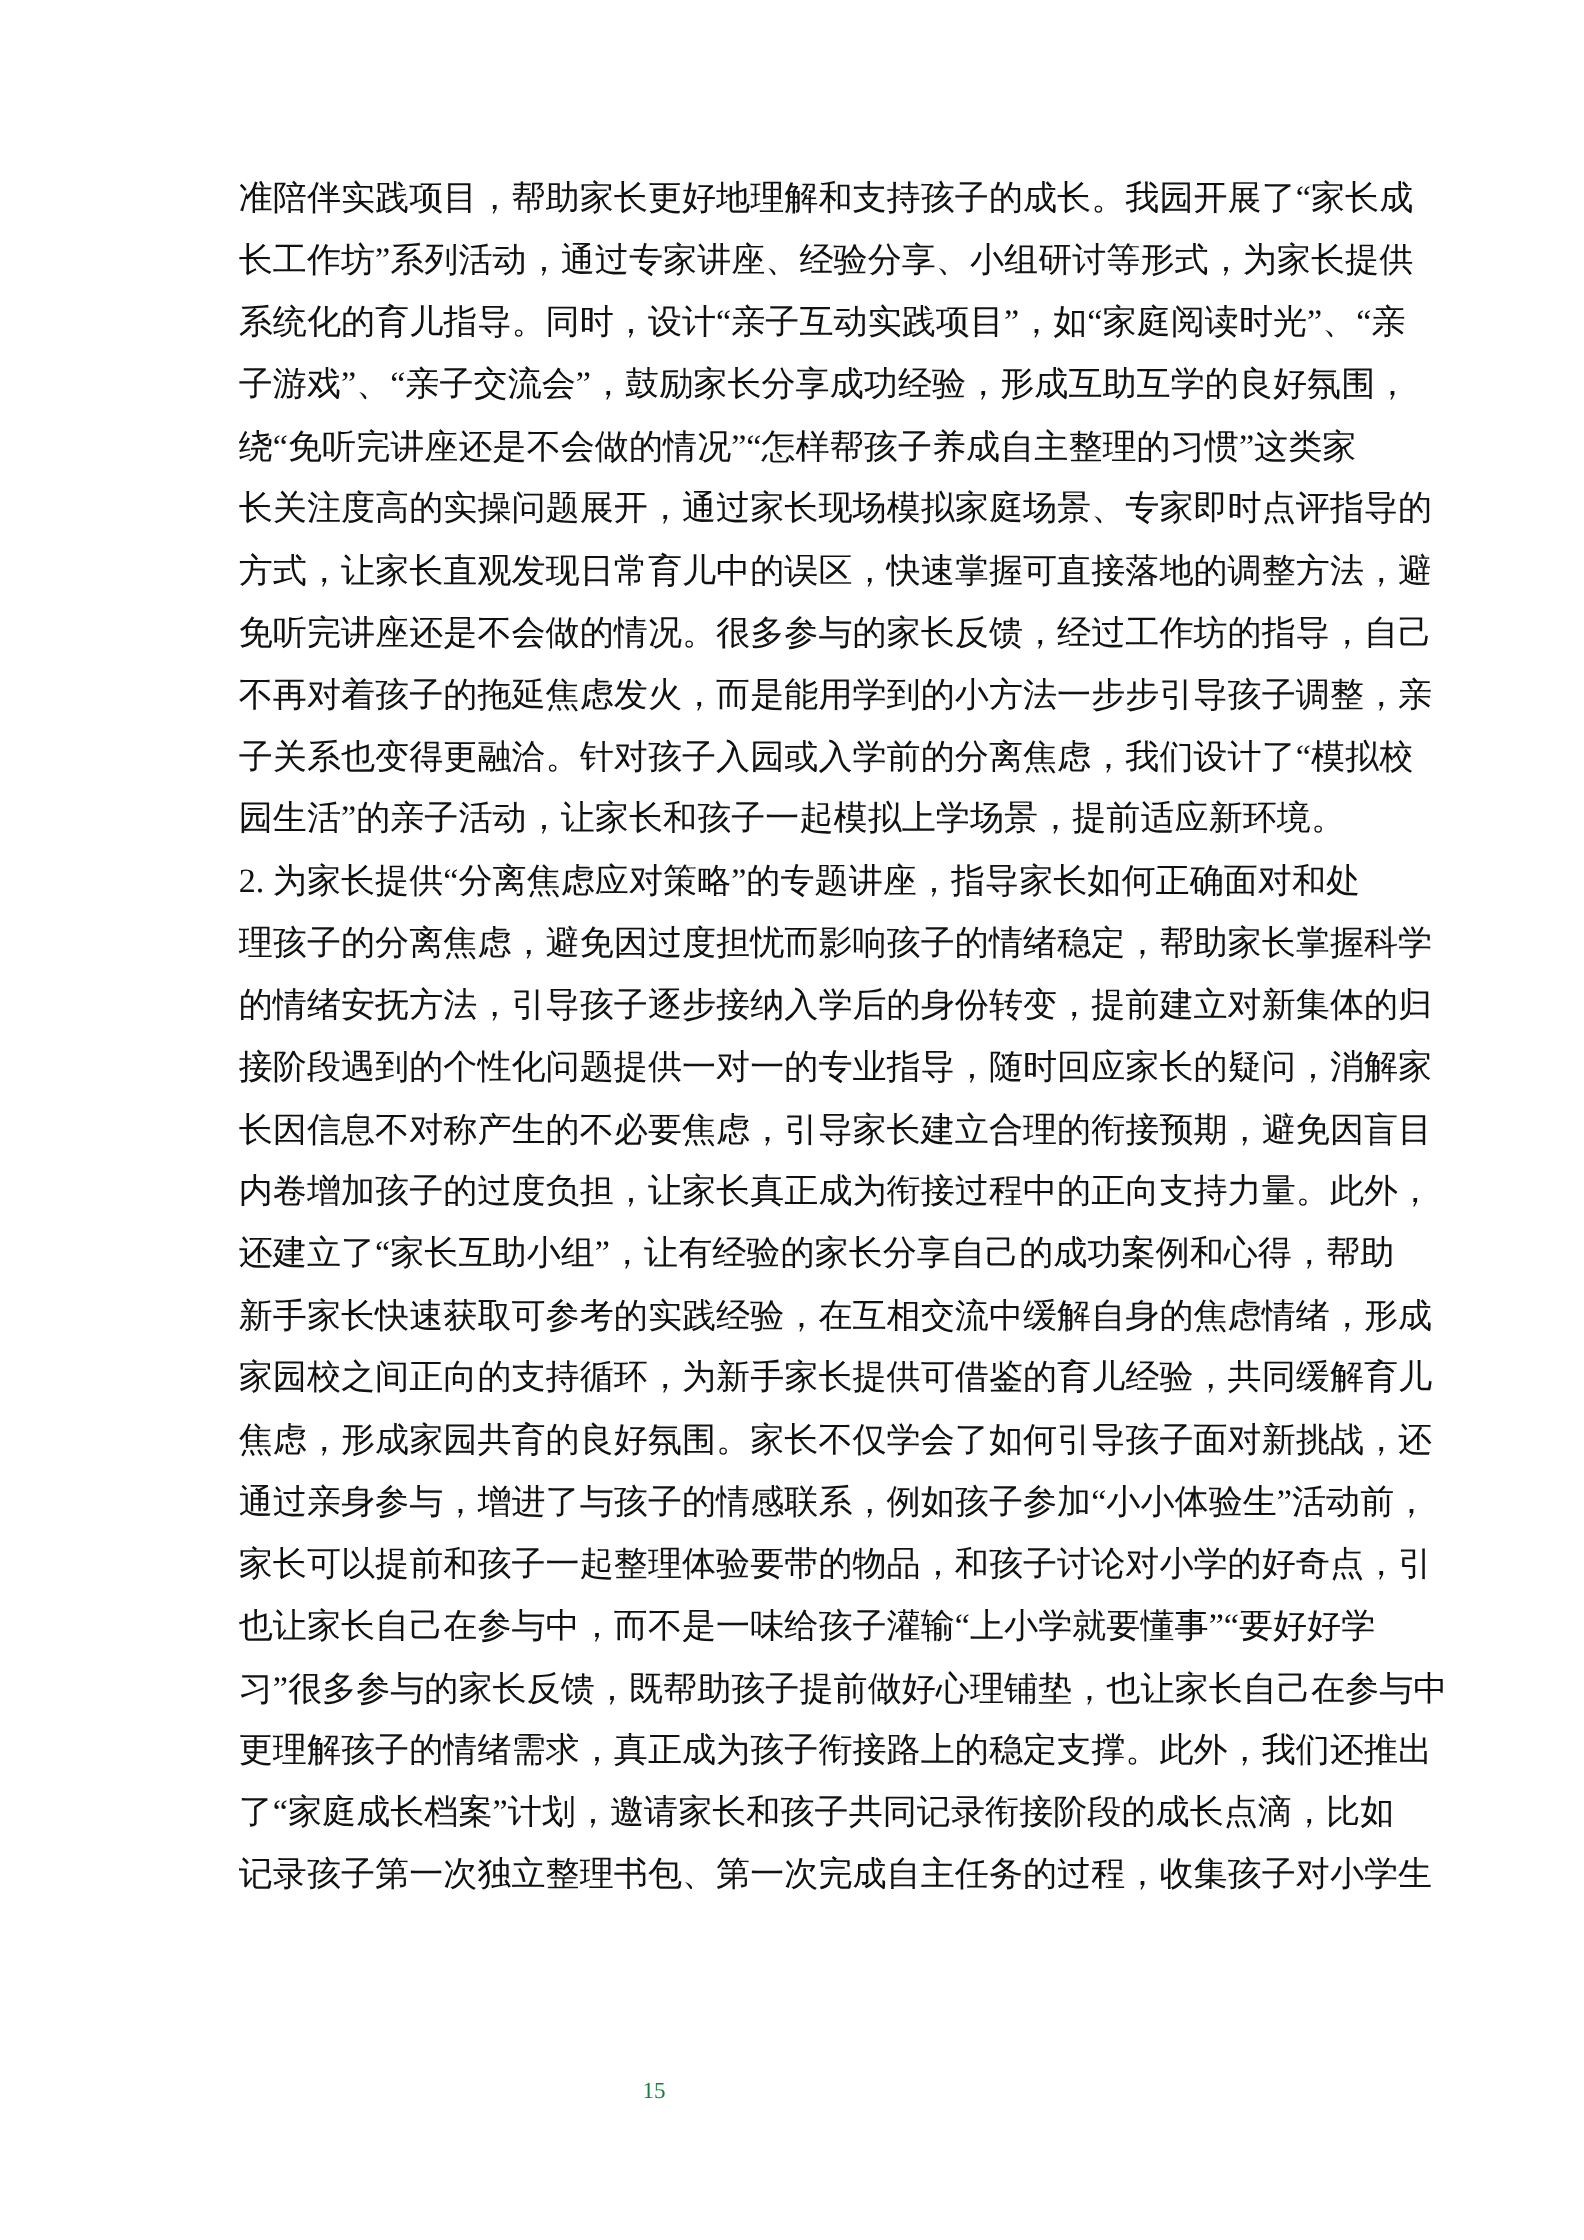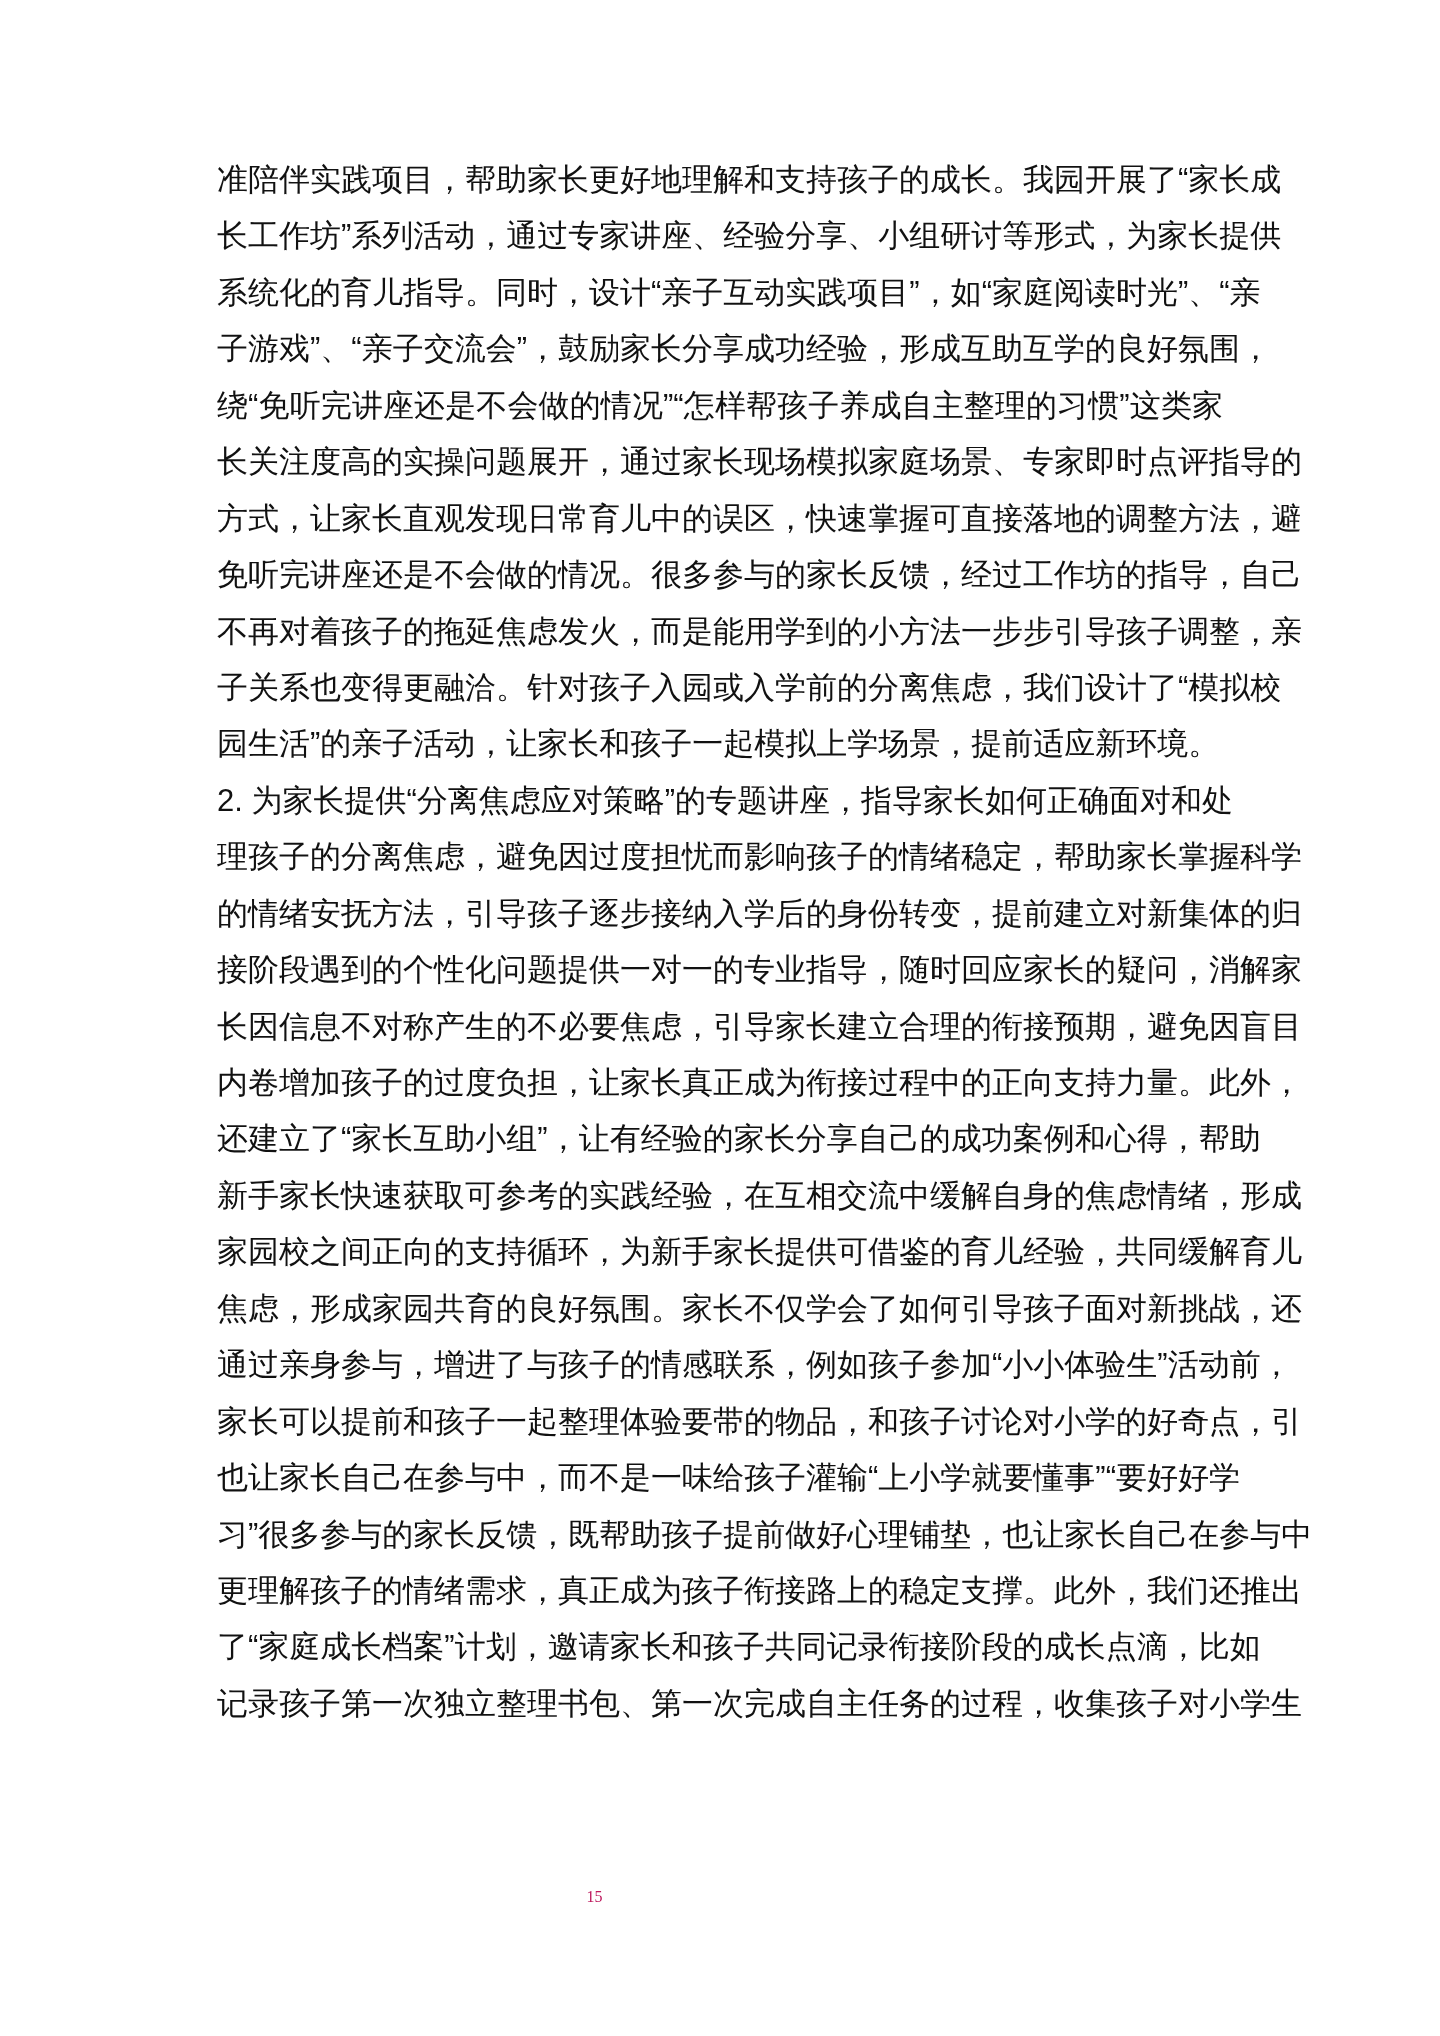--- a/index.html
+++ b/index.html
@@ -1,33 +1,33 @@
 <!DOCTYPE html>
 <html><head>
 <meta charset="utf-8">
 <style>
   html, body { margin: 0; padding: 0; background: #ffffff; }
   body { width: 1440px; height: 2036px; position: relative; overflow: hidden; }
   .page { position: absolute; left: 0; top: 0; width: 1440px; height: 2036px; background: #fff; }
   .body-text {
     position: absolute; left: 217px; top: 152px; width: 1006px;
-    font-family: Liberation Sans, sans-serif;
+    font-family: Liberation Serif, serif;
     color: #111;
   }
   .line {
     display: block; height: 56.45px; line-height: 56.45px;
     font-size: 31px; white-space: nowrap;
     text-align: justify; text-align-last: justify;
     letter-spacing: 0;
   }
   .line.last { text-align-last: left; }
   .page-number {
     position: absolute; left: 0; width: 1189px; top: 1888px;
     text-align: center; font-family: "Liberation Serif", "DejaVu Serif", serif;
-    font-size: 16px; color: #be185d;
+    font-size: 21px; color: #15803d;
   }
 </style>
 </head>
 <body>
 
 <div class="page">
   <div class="body-text">
     <span class="line">准陪伴实践项目，帮助家长更好地理解和支持孩子的成长。我园开展了“家长成</span>
     <span class="line">长工作坊”系列活动，通过专家讲座、经验分享、小组研讨等形式，为家长提供</span>
     <span class="line">系统化的育儿指导。同时，设计“亲子互动实践项目”，如“家庭阅读时光”、“亲</span>

